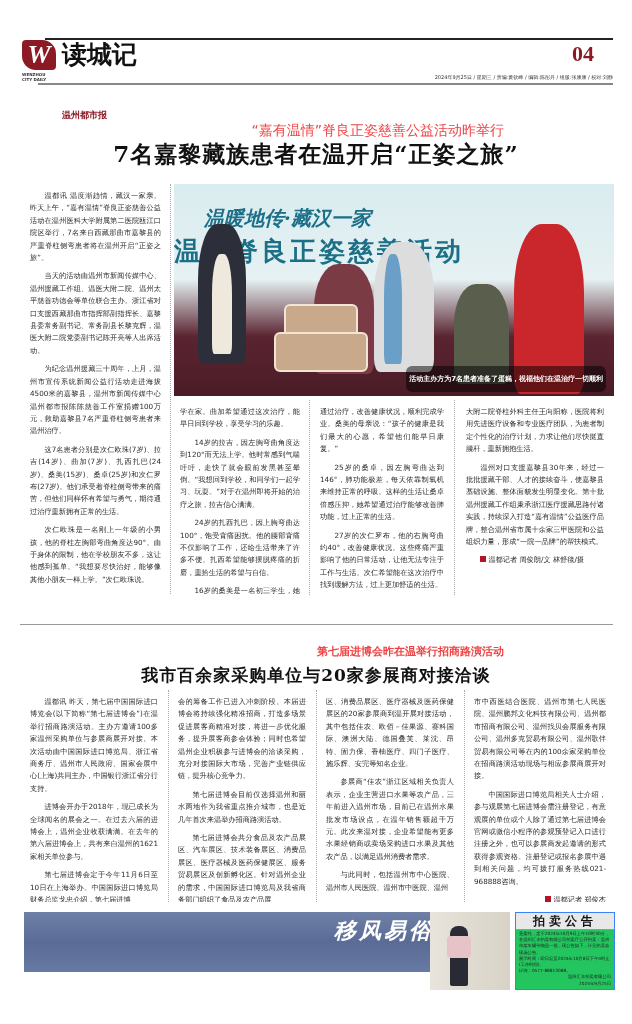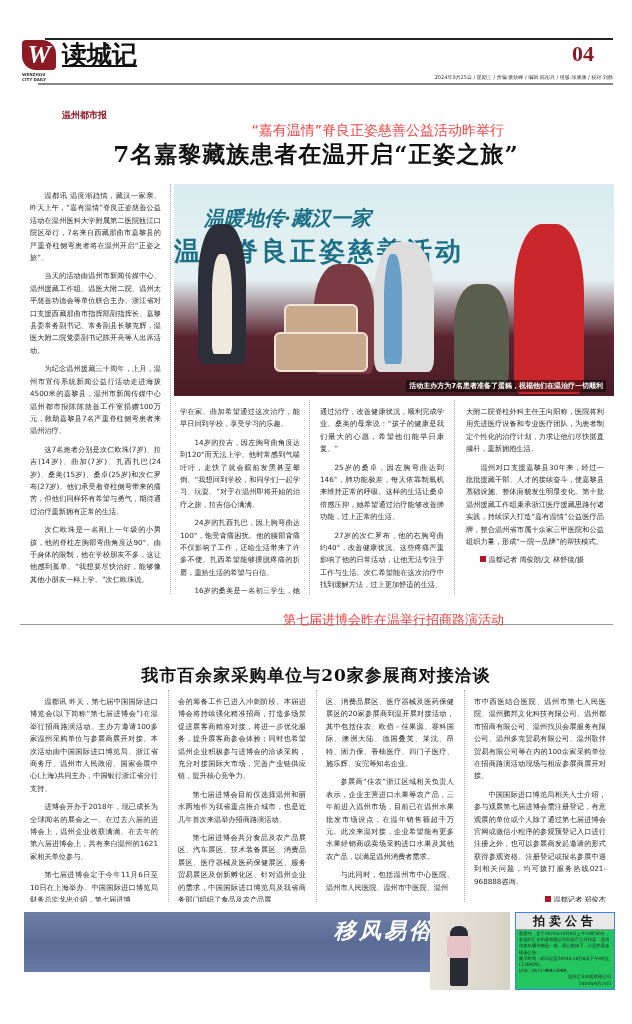--- a/index.html
+++ b/index.html
@@ -5,21 +5,21 @@
   html, body { margin:0; padding:0; background:#fff; }
   body { width:632px; height:1024px; position:relative; overflow:hidden;
          font-family:"DejaVu Sans", sans-serif; color:#222; }
   .abs { position:absolute; }
   
   .masthead-rule-top { left:45px; top:38px; width:568px; height:2px; background:#222; }
   .masthead-rule-bot { left:38px; top:83px; width:575px; height:2px; background:#888; }
   .logo-w { left:22px; top:40px; width:34px; height:30px; background:#8b1a24; border-radius:4px 14px 4px 14px;
             color:#fff; font:bold 26px/30px "Liberation Serif", serif; text-align:center; font-style:italic; }
   .logo-sub { left:22px; top:72px; width:34px; font:bold 4px/5px "DejaVu Sans", sans-serif; color:#333; }
-  .section-title { left:62px; top:40px; font:bold 25px/30px "DejaVu Serif", serif; color:#111;text-decoration:underline; }
+  .section-title { left:62px; top:40px; font:bold 25px/30px "DejaVu Serif", serif; color:#111; }
   .paper-name { left:62px; top:73px; font:bold 9px/10px "DejaVu Sans", sans-serif; color:#8b1a24;margin-top:37px; }
   .page-num { left:572px; top:40px; font:bold 22px/28px "Liberation Serif", serif; color:#8b1a24; }
   .meta-line { left:390px; top:74px; width:223px; text-align:right; font:5px/7px "DejaVu Sans", sans-serif; color:#333; white-space:nowrap; }
 
   
   .kicker { left:0; width:504px; text-align:right; font:14px/16px "DejaVu Sans", sans-serif; color:#ef4444; }
   .headline { left:0; width:632px; text-align:center; font:bold 22px/28px "DejaVu Serif", serif; color:#111; letter-spacing:1px; }
 
   
   .col { font:7.2px/12.4px "DejaVu Sans", sans-serif; color:#2a2a2a; text-align:justify; overflow:hidden; }
@@ -27,21 +27,21 @@
   .col p.noindent { text-indent:0; }
   .colrule { width:0; border-left:1px dotted #aaa; }
 
   
   .photo { left:174px; top:184px; width:440px; height:212px; overflow:hidden;
            background:linear-gradient(180deg,#d9ecef 0%,#e6f1f3 45%,#5a2430 72%,#4a1c26 100%); }
   .photo .banner1 { position:absolute; left:30px; top:22px; font:bold italic 20px/24px "DejaVu Serif", serif; color:#1b6f86; }
   .photo .banner2 { position:absolute; left:0; top:52px; font:bold 26px/30px "DejaVu Sans", sans-serif; color:#1b6f86; letter-spacing:3px; }
   .person { position:absolute; border-radius:40% 40% 10% 10%; }
   .cake { position:absolute; background:#c8a98c; border-radius:6px; border:2px solid #f2e4d4; }
-  .caption { right:8px; bottom:4px; font:bold 7px/10px "DejaVu Sans", sans-serif; color:#fff; background:rgba(0,0,0,0.5); padding:1px 3px; position:absolute; }
+  .caption { right:8px; bottom:4px; font:bold 7px/10px "DejaVu Sans", sans-serif; color:#fff; background:rgba(0,0,0,0.5); padding:8px 3px; position:absolute;border-radius:6px; }
 
   .divider { left:20px; top:624px; width:593px; height:1px; background:#999; }
   .byline-mark { display:inline-block; width:6px; height:6px; background:#b3142a; margin-right:2px; }
 
   
   .ad-banner { left:24px; top:912px; width:420px; height:60px;
                background:linear-gradient(180deg,#6f80a7 0%,#5a6c96 50%,#677aa4 100%); overflow:hidden; }
   .ad-banner .ad-text { position:absolute; right:10px; top:4px; font:bold 22px/28px "DejaVu Serif", serif; color:#fff; letter-spacing:3px; font-style:italic; }
   .ad-figure { left:430px; top:912px; width:80px; height:78px;
                background:linear-gradient(90deg,#e8e4dc,#d8d2c6); }
@@ -110,21 +110,21 @@
 <div class="abs colrule" style="left:454px;top:400px;height:195px;"></div>
 
 <div class="abs col" style="left:460px;top:400px;width:150px;height:195px;">
   <p class="noindent">大附二院脊柱外科主任王向阳称，医院将利用先进医疗设备和专业医疗团队，为患者制定个性化的治疗计划，力求让他们尽快挺直腰杆，重新拥抱生活。</p>
   <p>温州对口支援嘉黎县30年来，经过一批批援藏干部、人才的接续奋斗，使嘉黎县基础设施、整体面貌发生明显变化。第十批温州援藏工作组秉承浙江医疗援藏思路付诸实践，持续深入打造“嘉有温情”公益医疗品牌，整合温州省市属十余家三甲医院和公益组织力量，形成“一院一品牌”的帮扶模式。</p>
   <p><span class="byline-mark"></span><span>温都记者 周俊朗/文 林舒毯/摄</span></p>
 </div>
 
 <div class="abs divider"></div>
 
-<div class="abs kicker" style="top:612px;font-size:13px;">第七届进博会昨在温举行招商路演活动</div>
+<div class="abs kicker" style="top:644px;font-size:11px;font-weight:bold;">第七届进博会昨在温举行招商路演活动</div>
 <div class="abs headline" style="top:661px;font-size:17px;">我市百余家采购单位与20家参展商对接洽谈</div>
 
 <div class="abs col" style="left:24px;top:690px;width:140px;height:212px;">
   <p>温都讯 昨天，第七届中国国际进口博览会(以下简称“第七届进博会”)在温举行招商路演活动。主办方邀请100多家温州采购单位与参展商展开对接。本次活动由中国国际进口博览局、浙江省商务厅、温州市人民政府、国家会展中心(上海)共同主办，中国银行浙江省分行支持。</p>
   <p>进博会开办于2018年，现已成长为全球闻名的展会之一。在过去六届的进博会上，温州企业收获满满。在去年的第六届进博会上，共有来自温州的1621家相关单位参与。</p>
   <p>第七届进博会定于今年11月6日至10日在上海举办。中国国际进口博览局财务总监戈忠介绍，第七届进博</p>
 </div>
 <div class="abs colrule" style="left:168px;top:690px;height:212px;"></div>
 
 <div class="abs col" style="left:172px;top:690px;width:140px;height:212px;">

